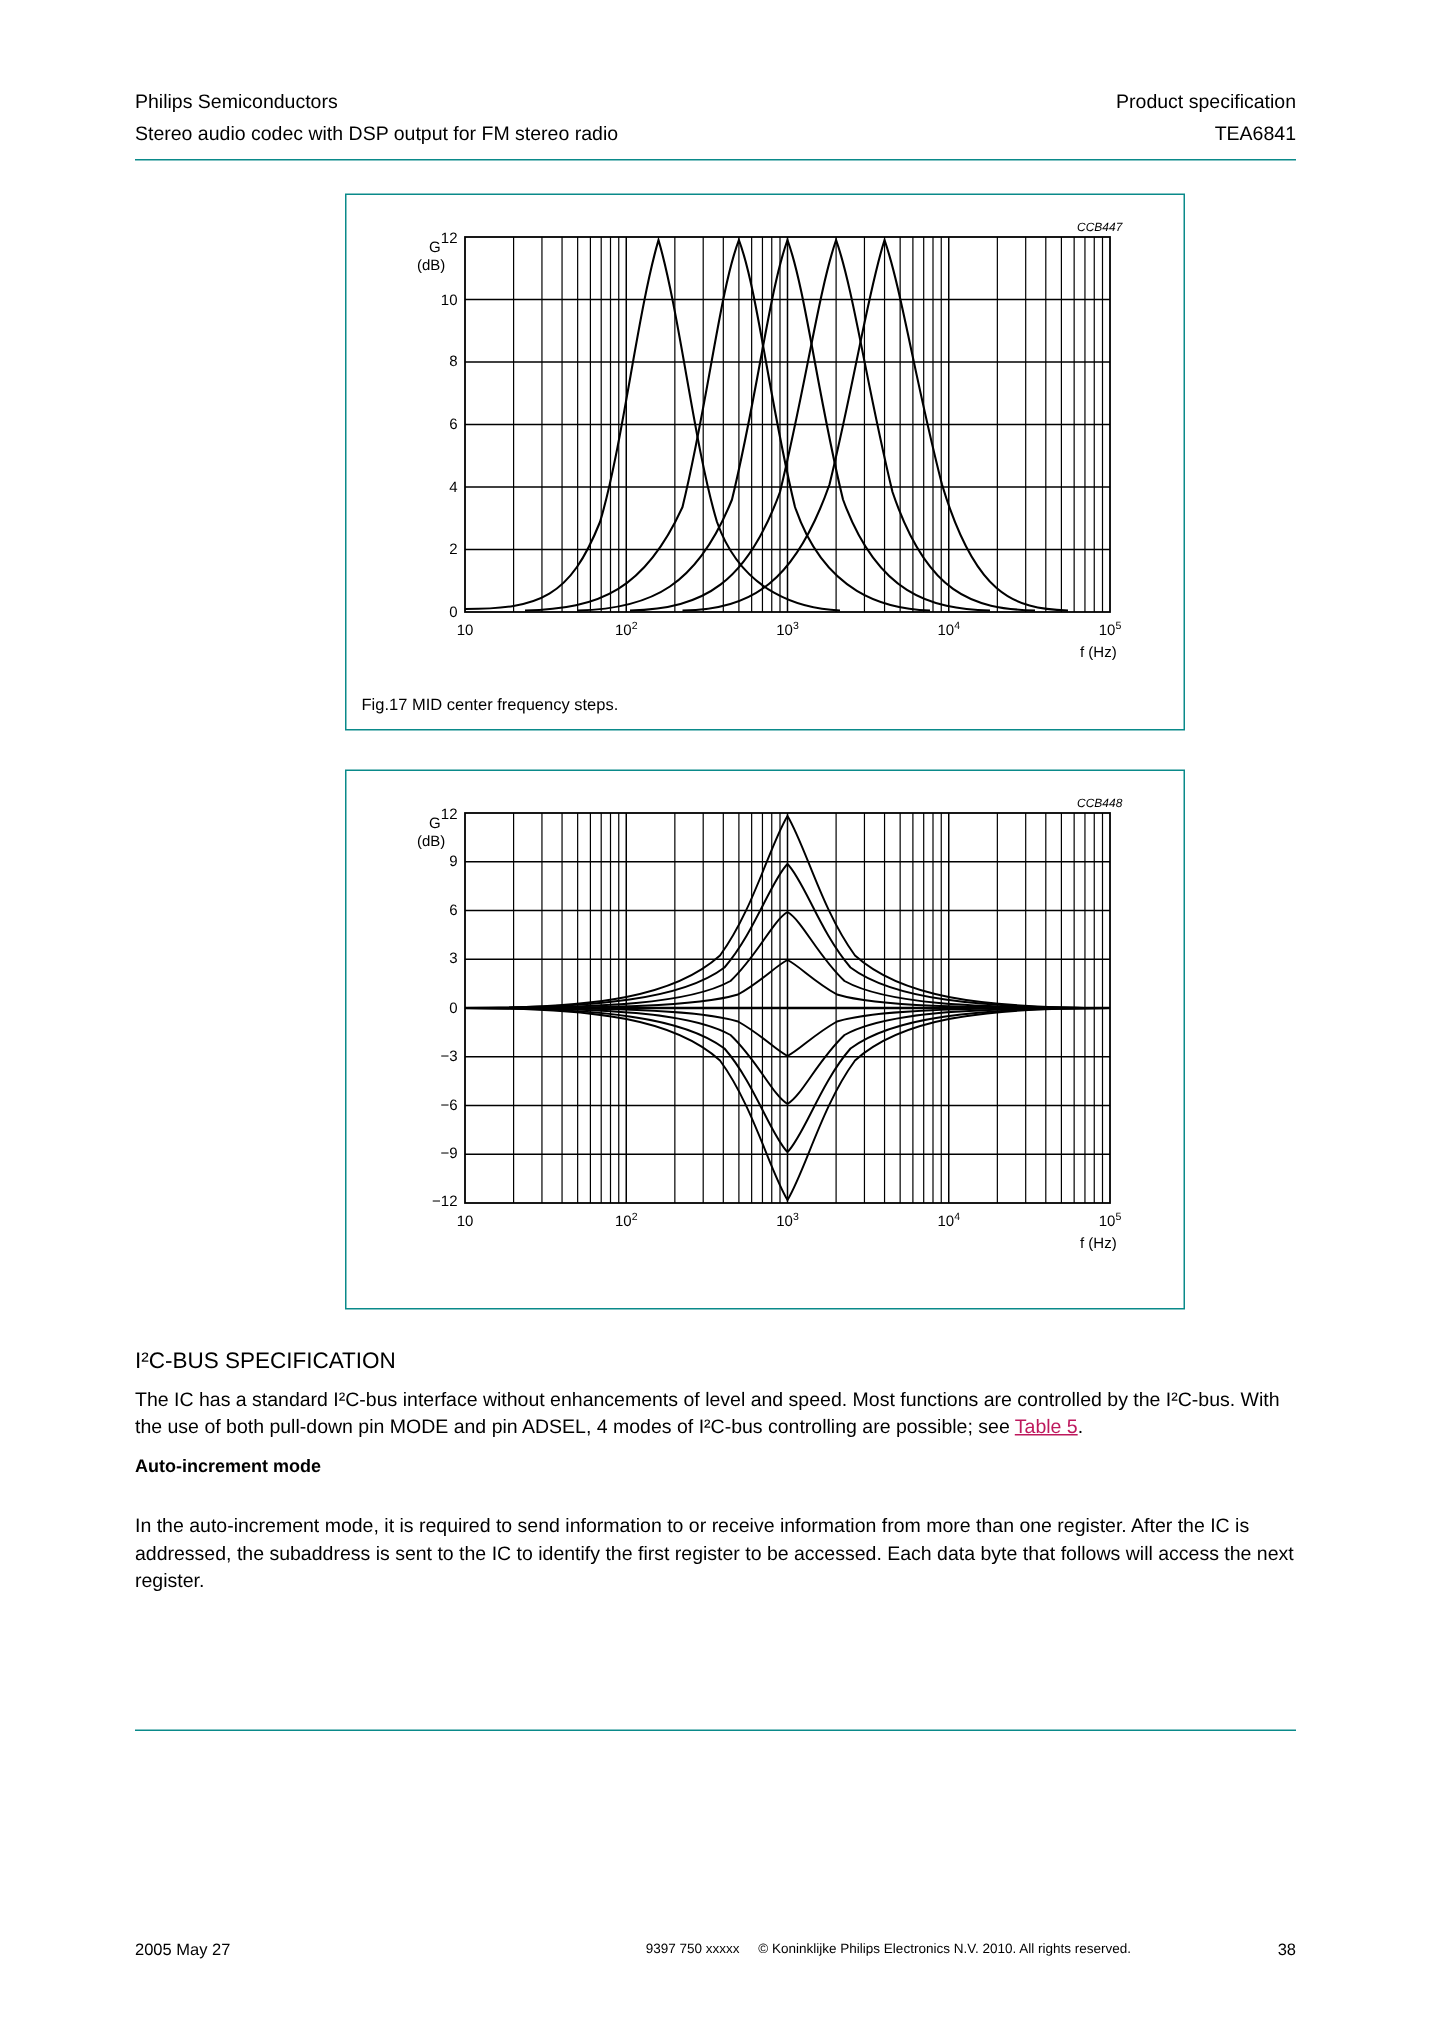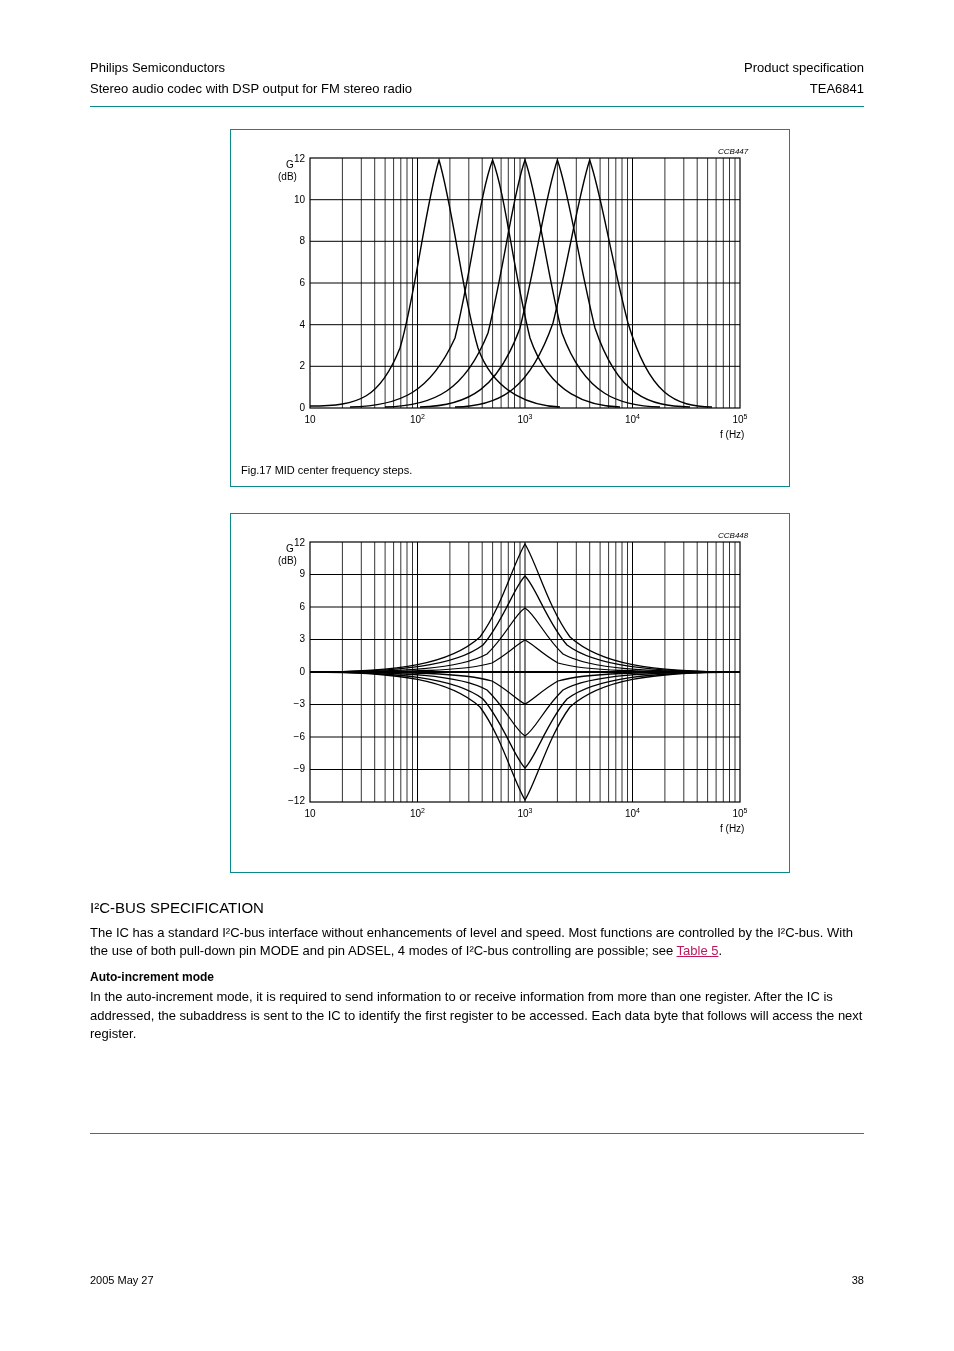--- a/index.html
+++ b/index.html
@@ -18,21 +18,21 @@
   hr.teal-thin { border: none; border-top: 1px solid #0a8a8a; }
   .figure-box {
     border: 1.5px solid #0a8a8a;
     width: 560px;
     margin-left: 140px;
     margin-bottom: 26px;
     padding: 18px 10px 10px 10px;
   }
   .svg-wrap { display: flex; justify-content: center; }
   .section-heading { font-size: 15px; margin-bottom: 8px; }
-  .subheading { font-weight: bold; font-size: 12px; margin-top: 10px; margin-bottom: 4px; }
+  .subheading { font-weight: bold; font-size: 12px; margin-top: 10px; margin-bottom: 24px; }
   .body-text { font-size: 13px; line-height: 1.4; margin-bottom: 8px; }
   .table-link { color: #be185d; text-decoration: underline; }
   .footer {
     margin-top: 140px;
     font-size: 11px;
     display: flex;
     justify-content: space-between;
   }
   .footer-center { text-align: center; flex: 1; padding: 0 30px; }
   .footer-left { width: 80px; }
@@ -266,14 +266,21 @@
   <span>The IC has a standard I²C-bus interface without enhancements of level and speed. Most functions are controlled by the I²C-bus. With the use of both pull-down pin MODE and pin ADSEL, 4 modes of I²C-bus controlling are possible; see </span><a href="#" class="table-link">Table 5</a><span>.</span>
 </p>
 
 <div class="subheading">Auto-increment mode</div>
 
 <p class="body-text">In the auto-increment mode, it is required to send information to or receive information from more than one register. After the IC is addressed, the subaddress is sent to the IC to identify the first register to be accessed. Each data byte that follows will access the next register.</p>
 
 <hr class="teal-thin" style="margin-top:90px">
 <div class="footer">
   <div class="footer-left">2005 May 27</div>
+  <div class="footer-center">
+    <div style="text-align:right;font-size:9px;margin-bottom:2px">
+      <span>9397 750 xxxxx</span>
+      &nbsp;&nbsp;&nbsp;
+      <span>© Koninklijke Philips Electronics N.V. 2010. All rights reserved.</span>
+    </div>
+  </div>
   <div class="footer-right">38</div>
 </div>
 
 </body></html>

